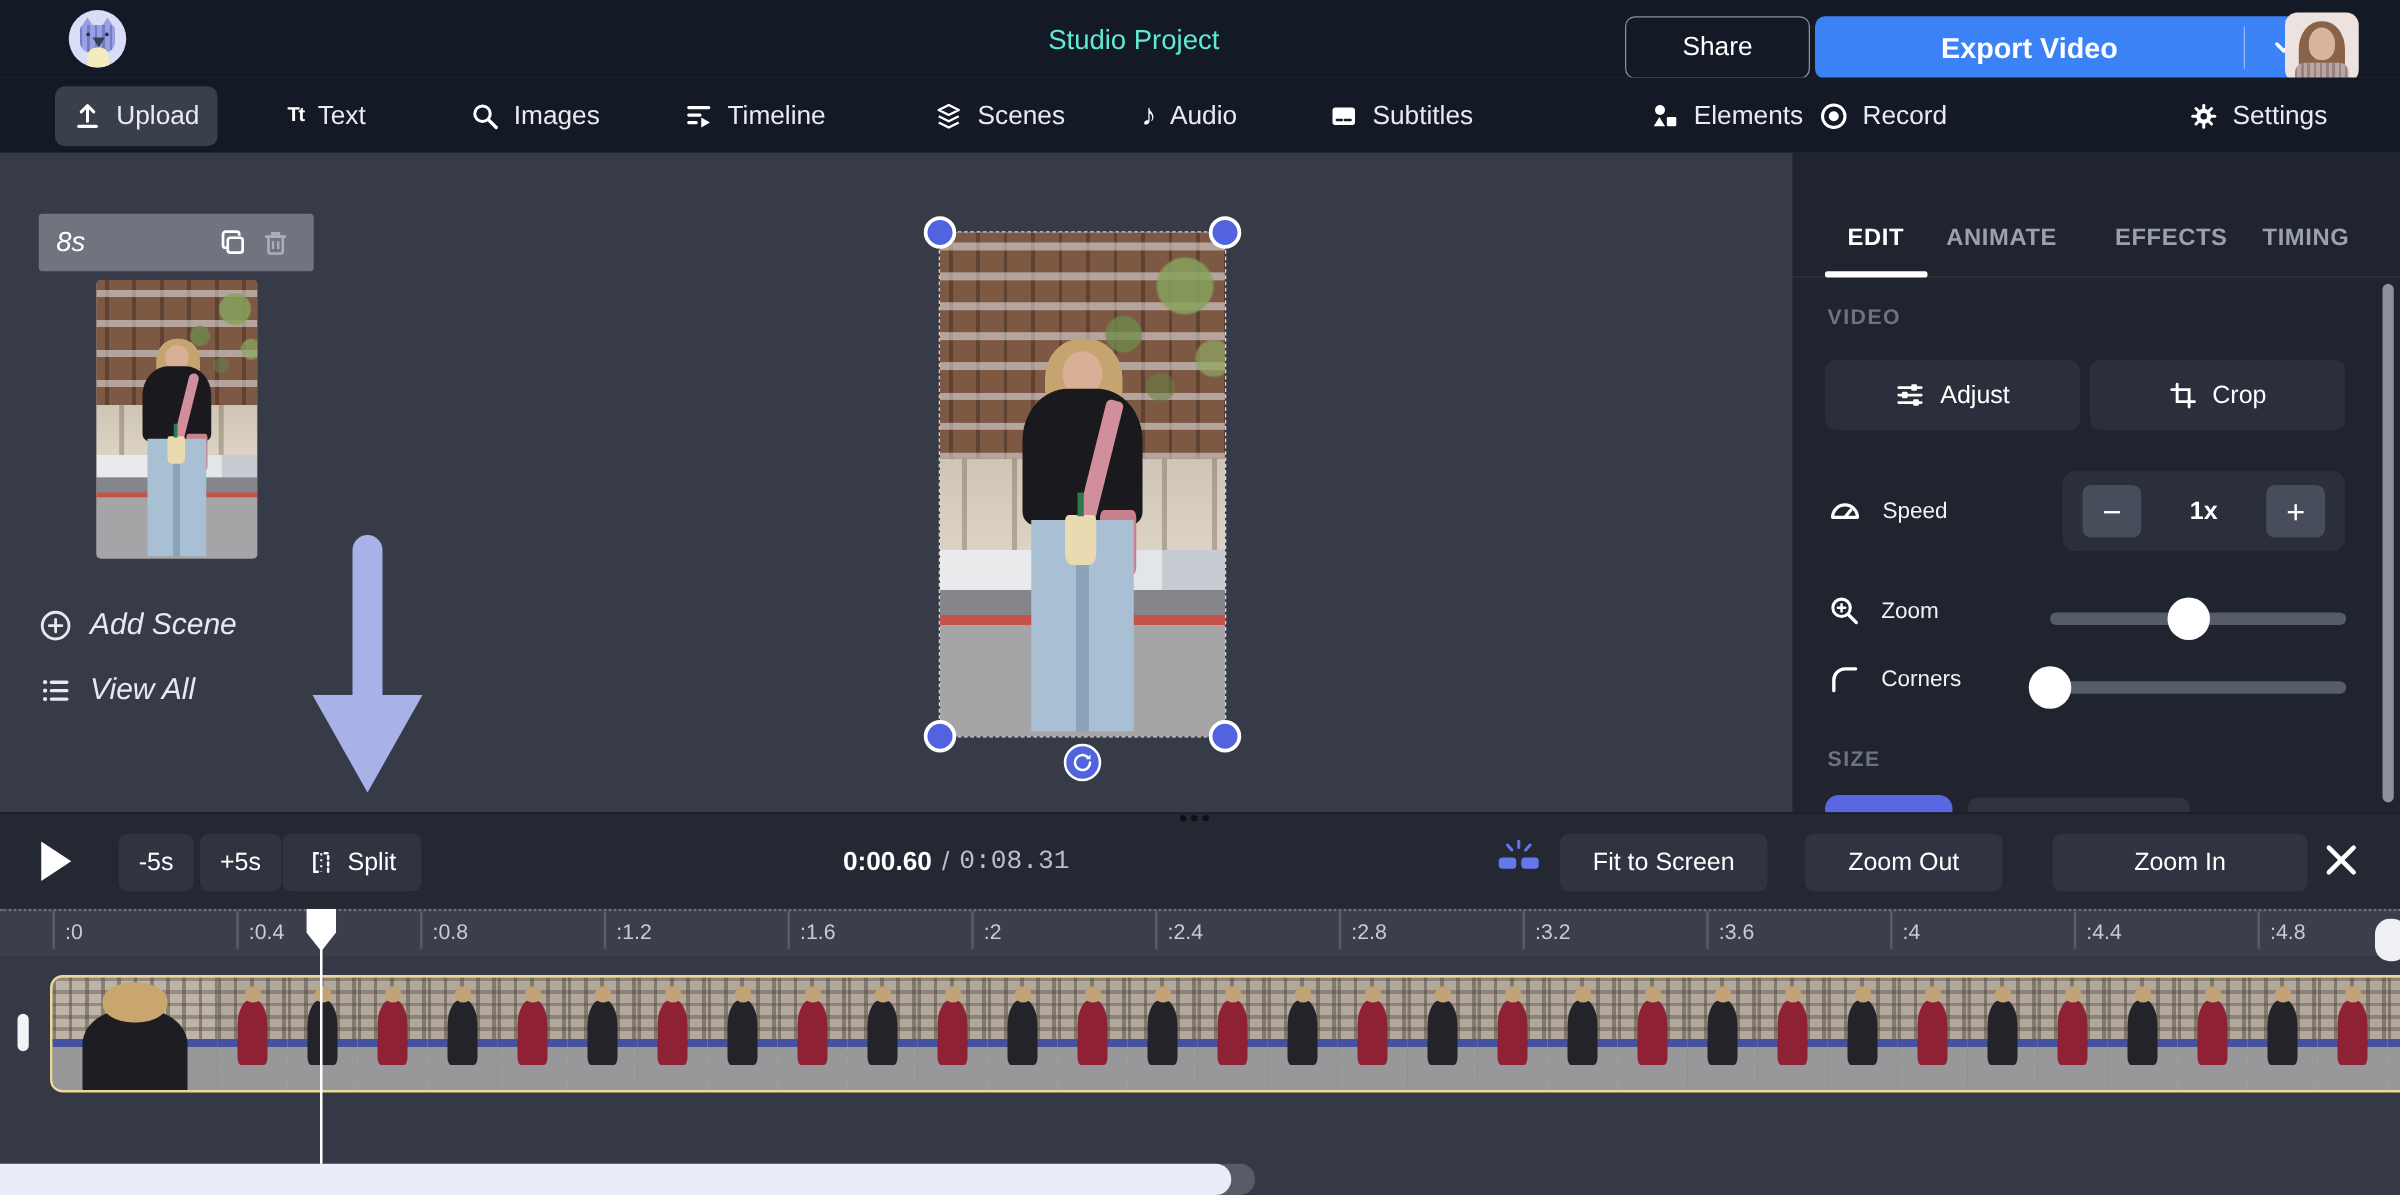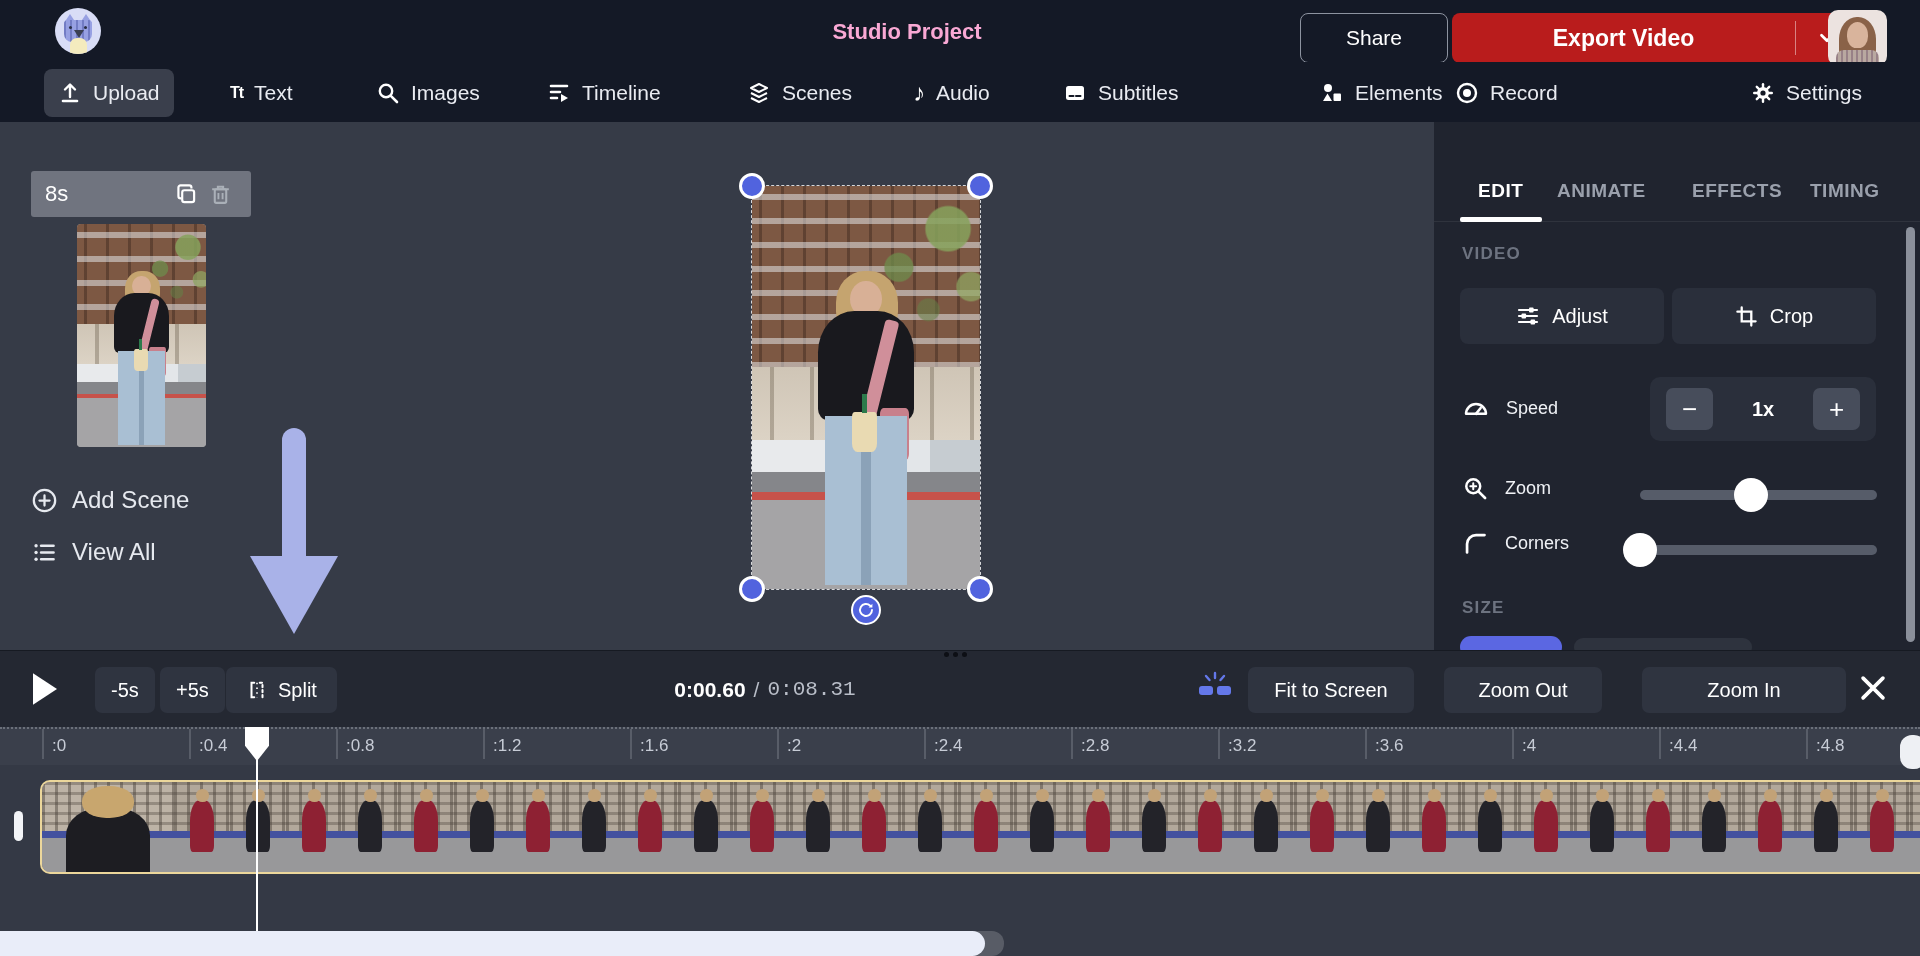--- a/index.html
+++ b/index.html
@@ -15,43 +15,43 @@
             background-image:repeating-linear-gradient(90deg,rgba(70,80,160,.45) 0 2px,transparent 2px 6px);}
   .cat-ear-l,.cat-ear-r{position:absolute;top:6px;width:0;height:0;border-left:6px solid transparent;border-right:6px solid transparent;border-bottom:9px solid #97a0e2;}
   .cat-ear-l{left:9px}.cat-ear-r{left:25px}
   .cat-eye{position:absolute;top:18px;width:3px;height:3px;border-radius:50%;background:#2a2f45;}
   .cat-nose{position:absolute;left:19px;top:22px;width:0;height:0;border-left:5px solid transparent;border-right:5px solid transparent;border-top:8px solid #3a3f52;}
   .cat-belly{position:absolute;left:15px;top:30px;width:17px;height:18px;background:#f4ebbe;border-radius:7px 7px 0 0;}
   .breadcrumb{position:absolute;left:122px;top:17px;font-size:23px;font-weight:700;}
   .breadcrumb .ws-name{text-decoration:underline;color:#fff;cursor:pointer;}
   .breadcrumb .sep{color:#9aa0ac;margin:0 10px;font-weight:400;}
   .breadcrumb .page{color:#fff;font-weight:400;}
-  .proj-title{position:absolute;left:907px;top:19px;transform:translateX(-50%);font-size:22px;color:#f9a8d4;font-weight:bold;}
+  .proj-title{position:absolute;left:907px;top:19px;transform:translateX(-50%);font-size:22px;color:#5eead4;}
   .share-btn{position:absolute;left:1300px;top:13px;width:148px;height:50px;border:1.5px solid #8d93a0;border-radius:8px;
              display:flex;align-items:center;justify-content:center;font-size:21px;color:#fff;background:transparent;cursor:pointer;}
-  .export-btn{position:absolute;left:1452px;top:13px;width:406px;height:50px;background:#b91c1c;border-radius:8px;display:flex;align-items:center;cursor:pointer;}
+  .export-btn{position:absolute;left:1452px;top:13px;width:406px;height:50px;background:#3b82f6;border-radius:8px;display:flex;align-items:center;cursor:pointer;}
   .export-btn .lbl{flex:1;text-align:center;font-size:23px;font-weight:700;color:#fff;}
   .export-btn .vdiv{width:1px;height:34px;background:rgba(255,255,255,.45);}
   .export-btn .chev{width:62px;display:flex;align-items:center;justify-content:center;}
   .user-avatar{position:absolute;left:1828px;top:10px;width:59px;height:56px;border-radius:10px;background:#ece3e0;overflow:hidden;cursor:pointer;}
   .ua-hair{position:absolute;left:11px;top:7px;width:37px;height:46px;background:#8a6248;border-radius:48% 48% 30% 30%;}
   .ua-face{position:absolute;left:19px;top:12px;width:21px;height:26px;background:#d9b49c;border-radius:50% 50% 44% 44%;}
   .ua-top{position:absolute;left:8px;top:40px;width:43px;height:16px;background:#b9a8a0;border-radius:8px 8px 0 0;
           background-image:repeating-linear-gradient(90deg,rgba(120,90,110,.5) 0 2px,transparent 2px 5px);}
 
   
   .nav-item{position:absolute;top:7px;height:48px;display:flex;align-items:center;gap:11px;padding:0 14px;border-radius:8px;
             font-size:21px;color:#e9ebf1;cursor:pointer;}
   .nav-item.active{background:#3a3f4c;}
   .nav-item svg{display:block;}
   .tt-glyph{font-size:16px;font-weight:700;color:#fff;letter-spacing:-1px;}
   .note-glyph{font-size:24px;color:#fff;line-height:1;}
 
   
-  .canvas{position:absolute;left:0;top:122px;width:1434px;height:528px;background:#363b47;overflow:hidden;}
+  .canvas{position:absolute;left:0;top:122px;width:1434px;height:528px;background:#363b47;overflow:hidden;font-style:italic;}
   .scene-bar{position:absolute;left:31px;top:49px;width:220px;height:46px;background:#70747f;border-radius:3px;
              display:flex;align-items:center;padding:0 14px;cursor:pointer;}
   .scene-bar .dur{font-size:22px;color:#fff;flex:1;}
   .scene-bar .icon-btn{width:34px;display:flex;justify-content:center;cursor:pointer;}
   .scene-thumb{position:absolute;left:77px;top:102px;width:129px;height:223px;border-radius:4px;overflow:hidden;cursor:pointer;}
   .scene-link{position:absolute;left:31px;display:flex;align-items:center;gap:14px;font-size:24px;color:#e6e9ef;cursor:pointer;}
   .add-scene{top:364px;} .view-all{top:416px;}
 
   
   .arrow-shaft{position:absolute;left:282px;top:306px;width:24px;height:132px;background:#a9b2e8;border-radius:12px 12px 0 0;}

